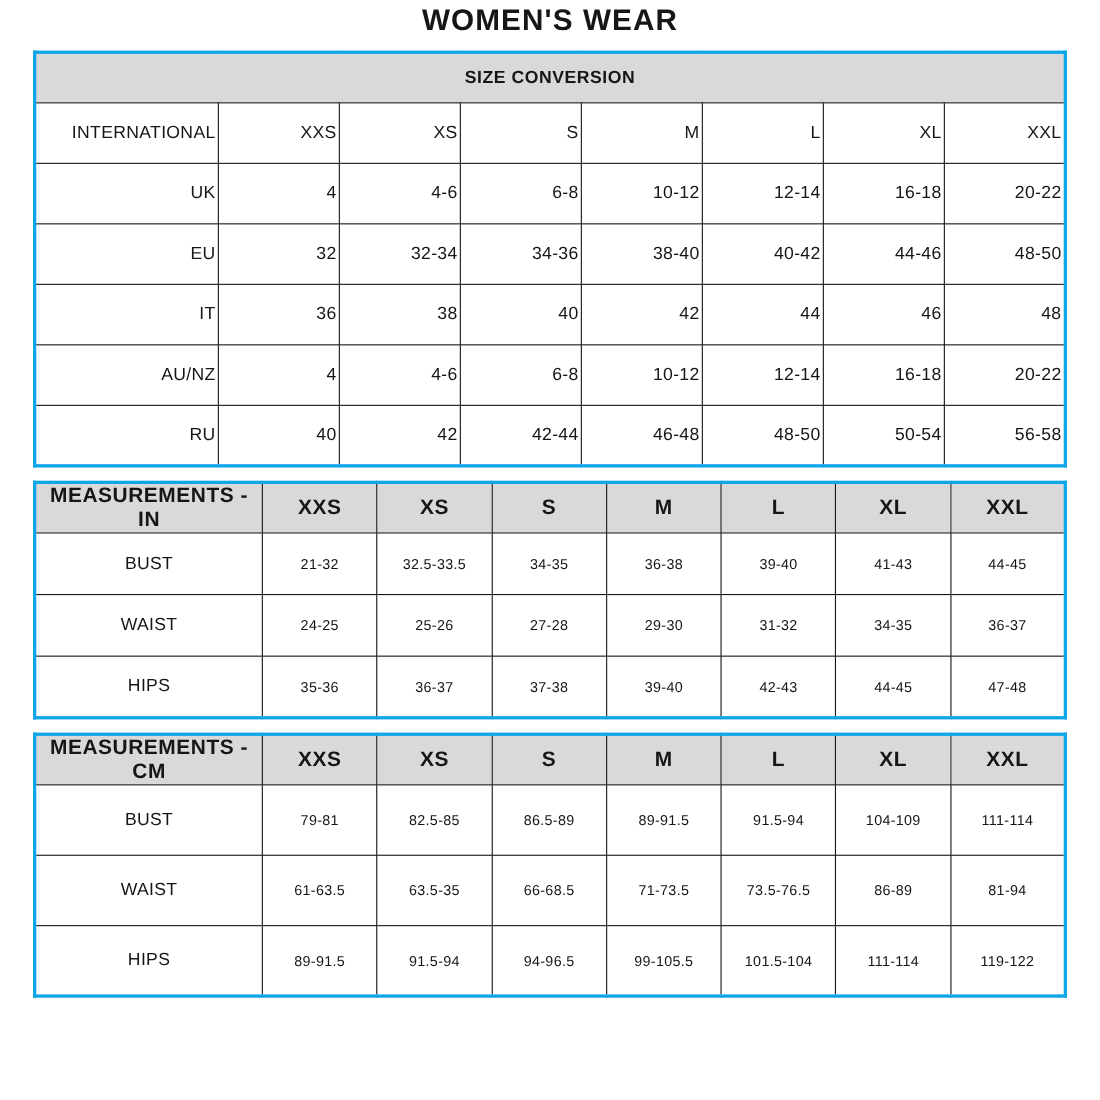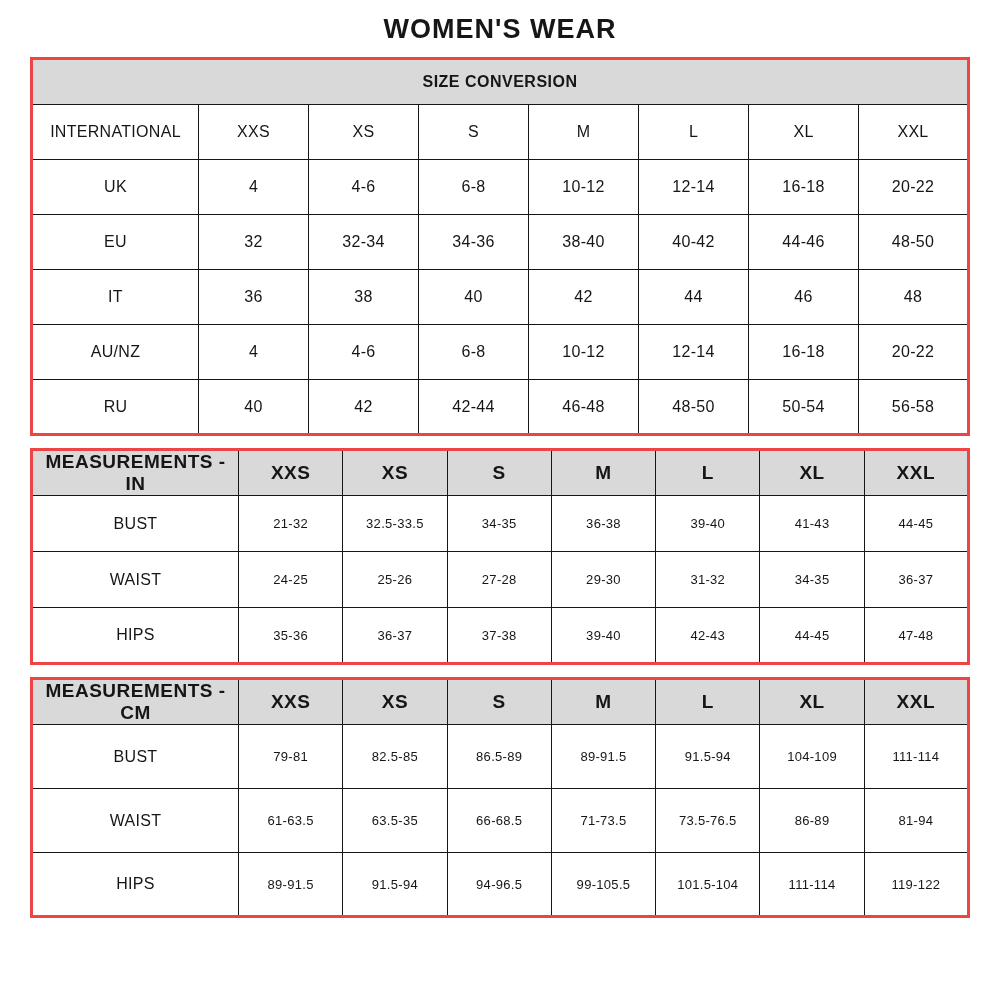--- a/index.html
+++ b/index.html
@@ -5,54 +5,54 @@
   * { box-sizing: border-box; }
   html, body {
     margin: 0; padding: 0;
     width: 1000px; height: 1000px;
     background: #ffffff;
     font-family: "Liberation Sans", sans-serif;
     color: #161616;
   }
   .title {
     margin: 0;
-    padding-top: 13px;
+    padding-top: 2px;
     text-align: center;
     font-size: 27px;
     font-weight: bold;
     letter-spacing: 1px;
     line-height: 1.2;
   }
   table.chart {
     width: 940px;
     margin: 12px auto 0 auto;
     border-collapse: collapse;
     table-layout: fixed;
-    border: 3px solid #ef4444;
+    border: 3px solid #0ea5e9;
   }
   table.chart td {
     border: 1.5px solid #161616;
     text-align: center;
     vertical-align: middle;
     padding: 0 2px;
     letter-spacing: 0.3px;
     overflow: hidden;
   }
   
   tr.head td {
     background: #d9d9d9;
     font-weight: bold;
     font-size: 16px;
     height: 46px;
     letter-spacing: 0.5px;
   }
   tr.head.small td { font-size: 19px; }
   
   .t1 col.label-col { width: 167px; }
-  .t1 tr.body td { height: 55px; font-size: 16px; }
+  .t1 tr.body td { height: 55px; font-size: 16px; text-align: right; }
   
   .t2 col.label-col, .t3 col.label-col { width: 207px; }
   .t2 tr.body td, .t3 tr.body td { font-size: 13px; }
   .t2 tr.body td { height: 56px; }
   .t3 tr.body td { height: 64px; }
   .t2 tr.body td.rowlabel, .t3 tr.body td.rowlabel { font-size: 16px; }
 </style>
 </head>
 <body>
 

